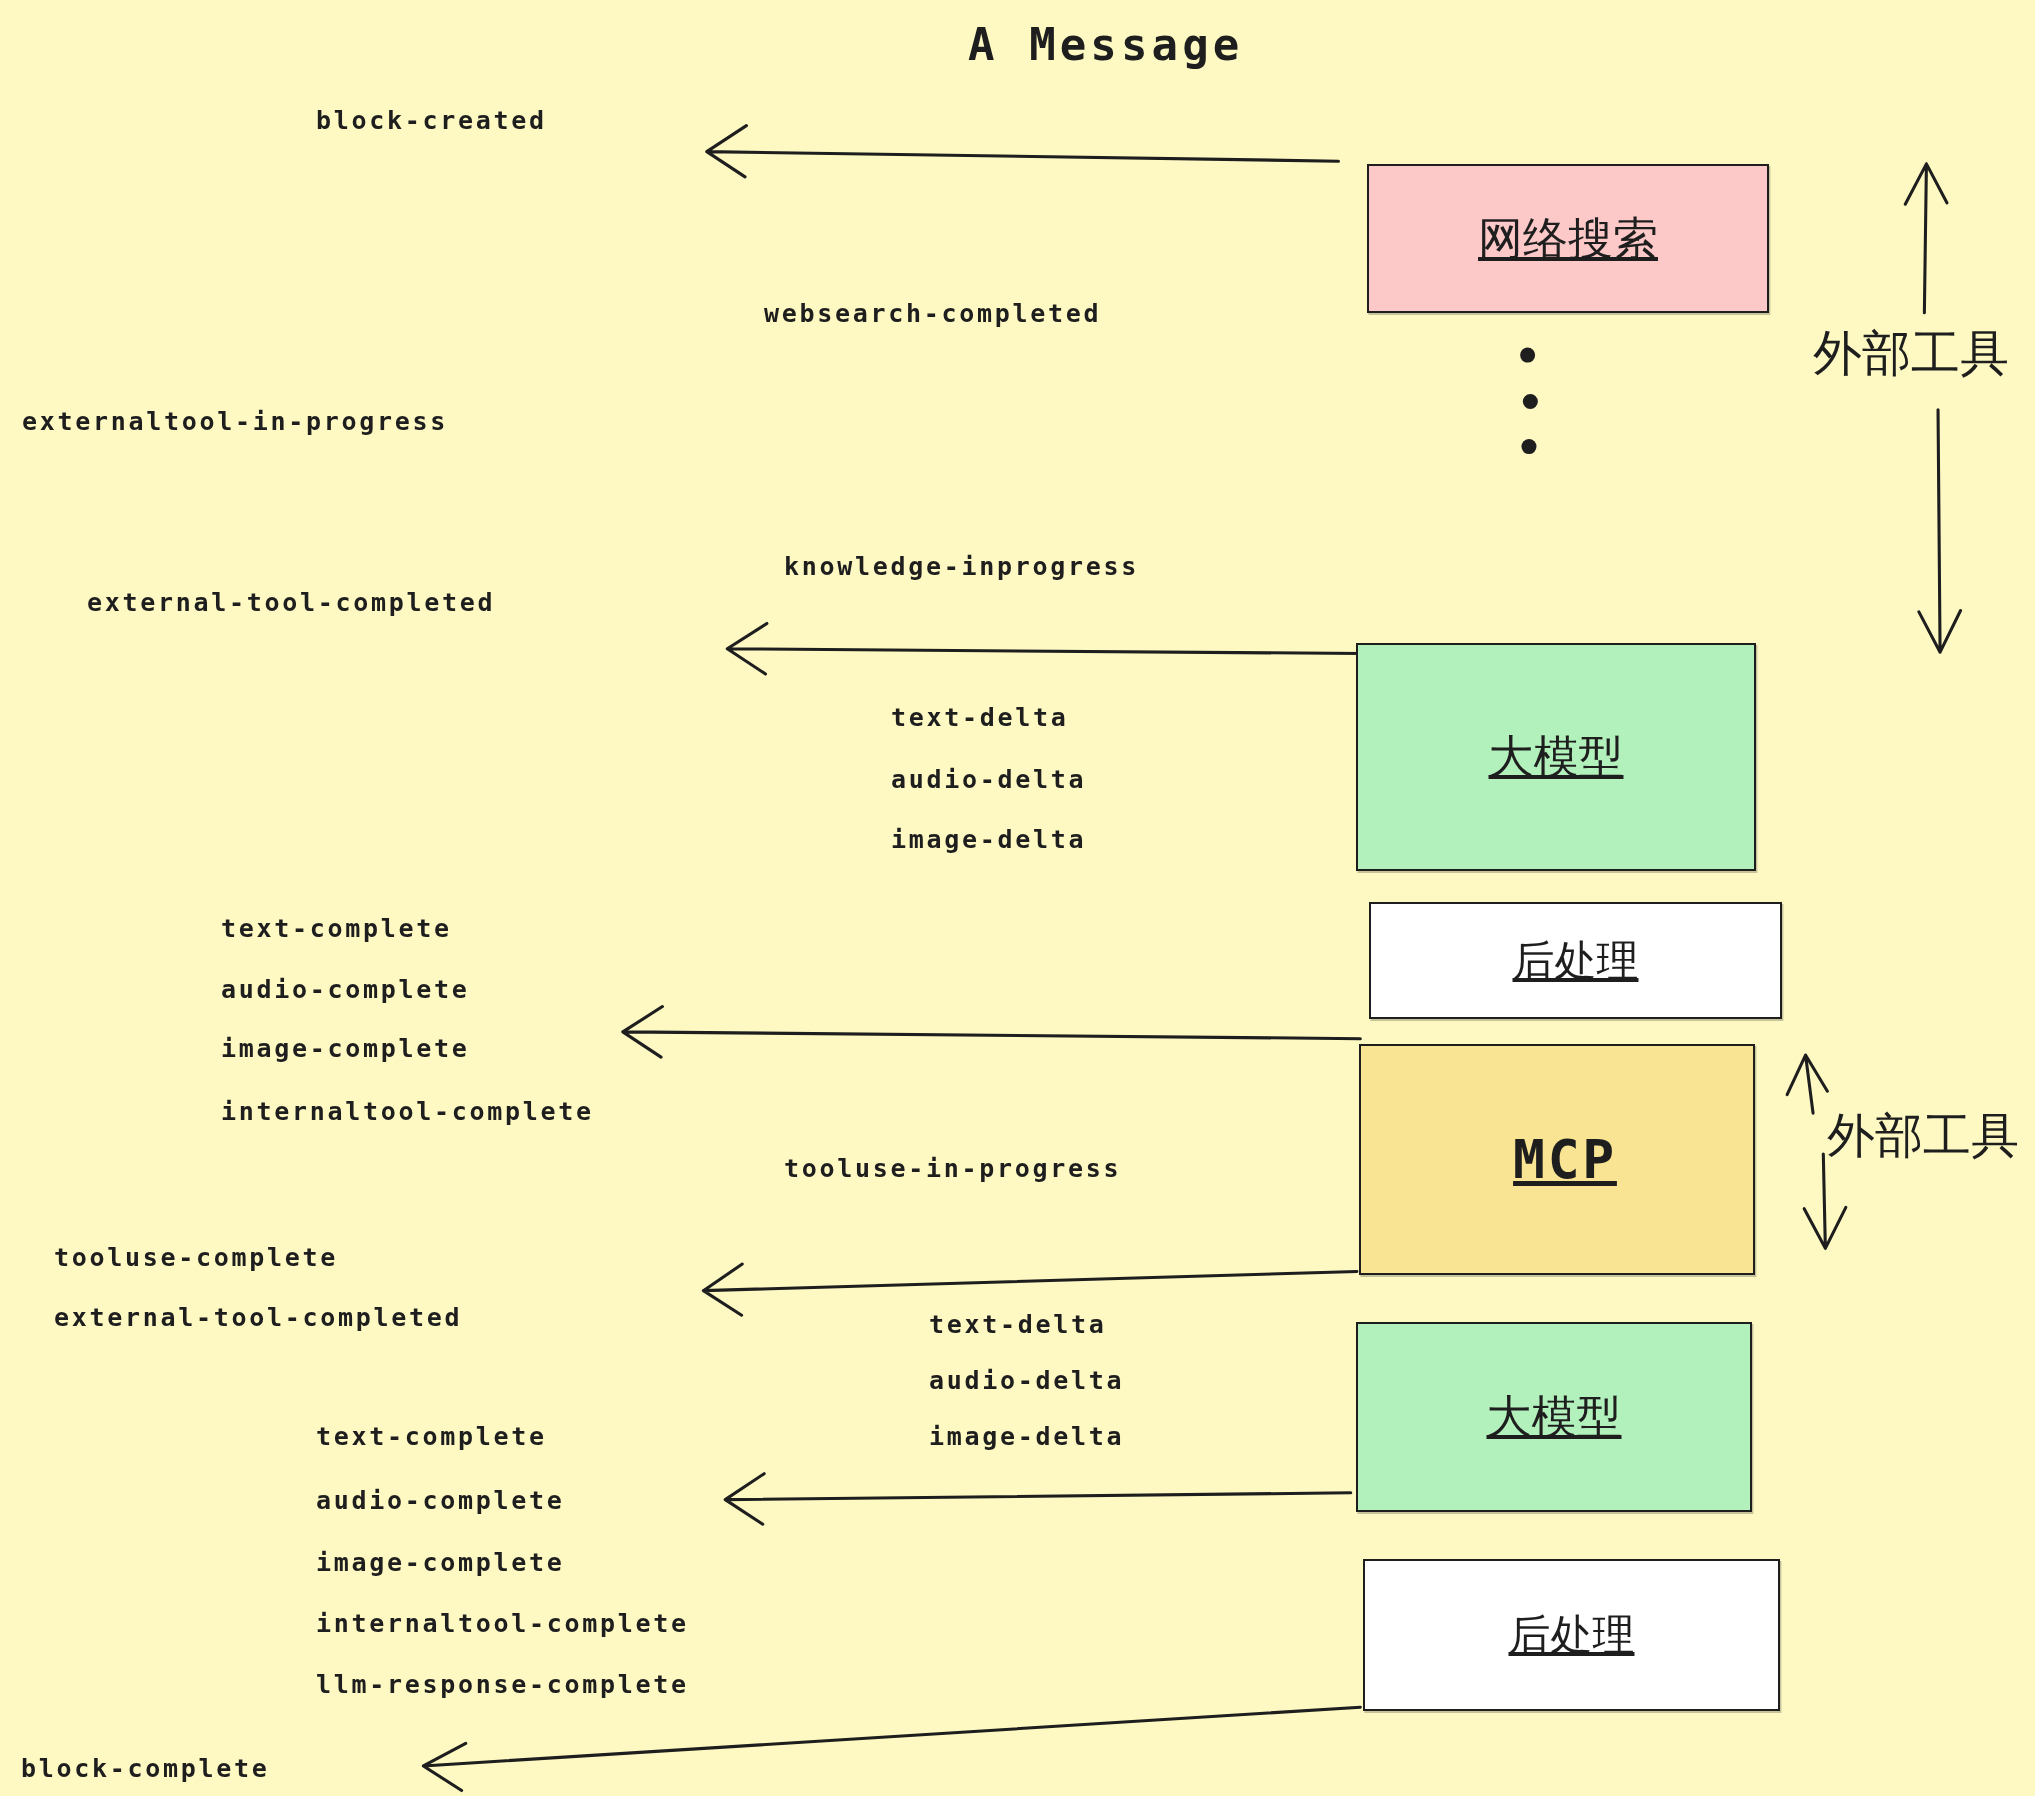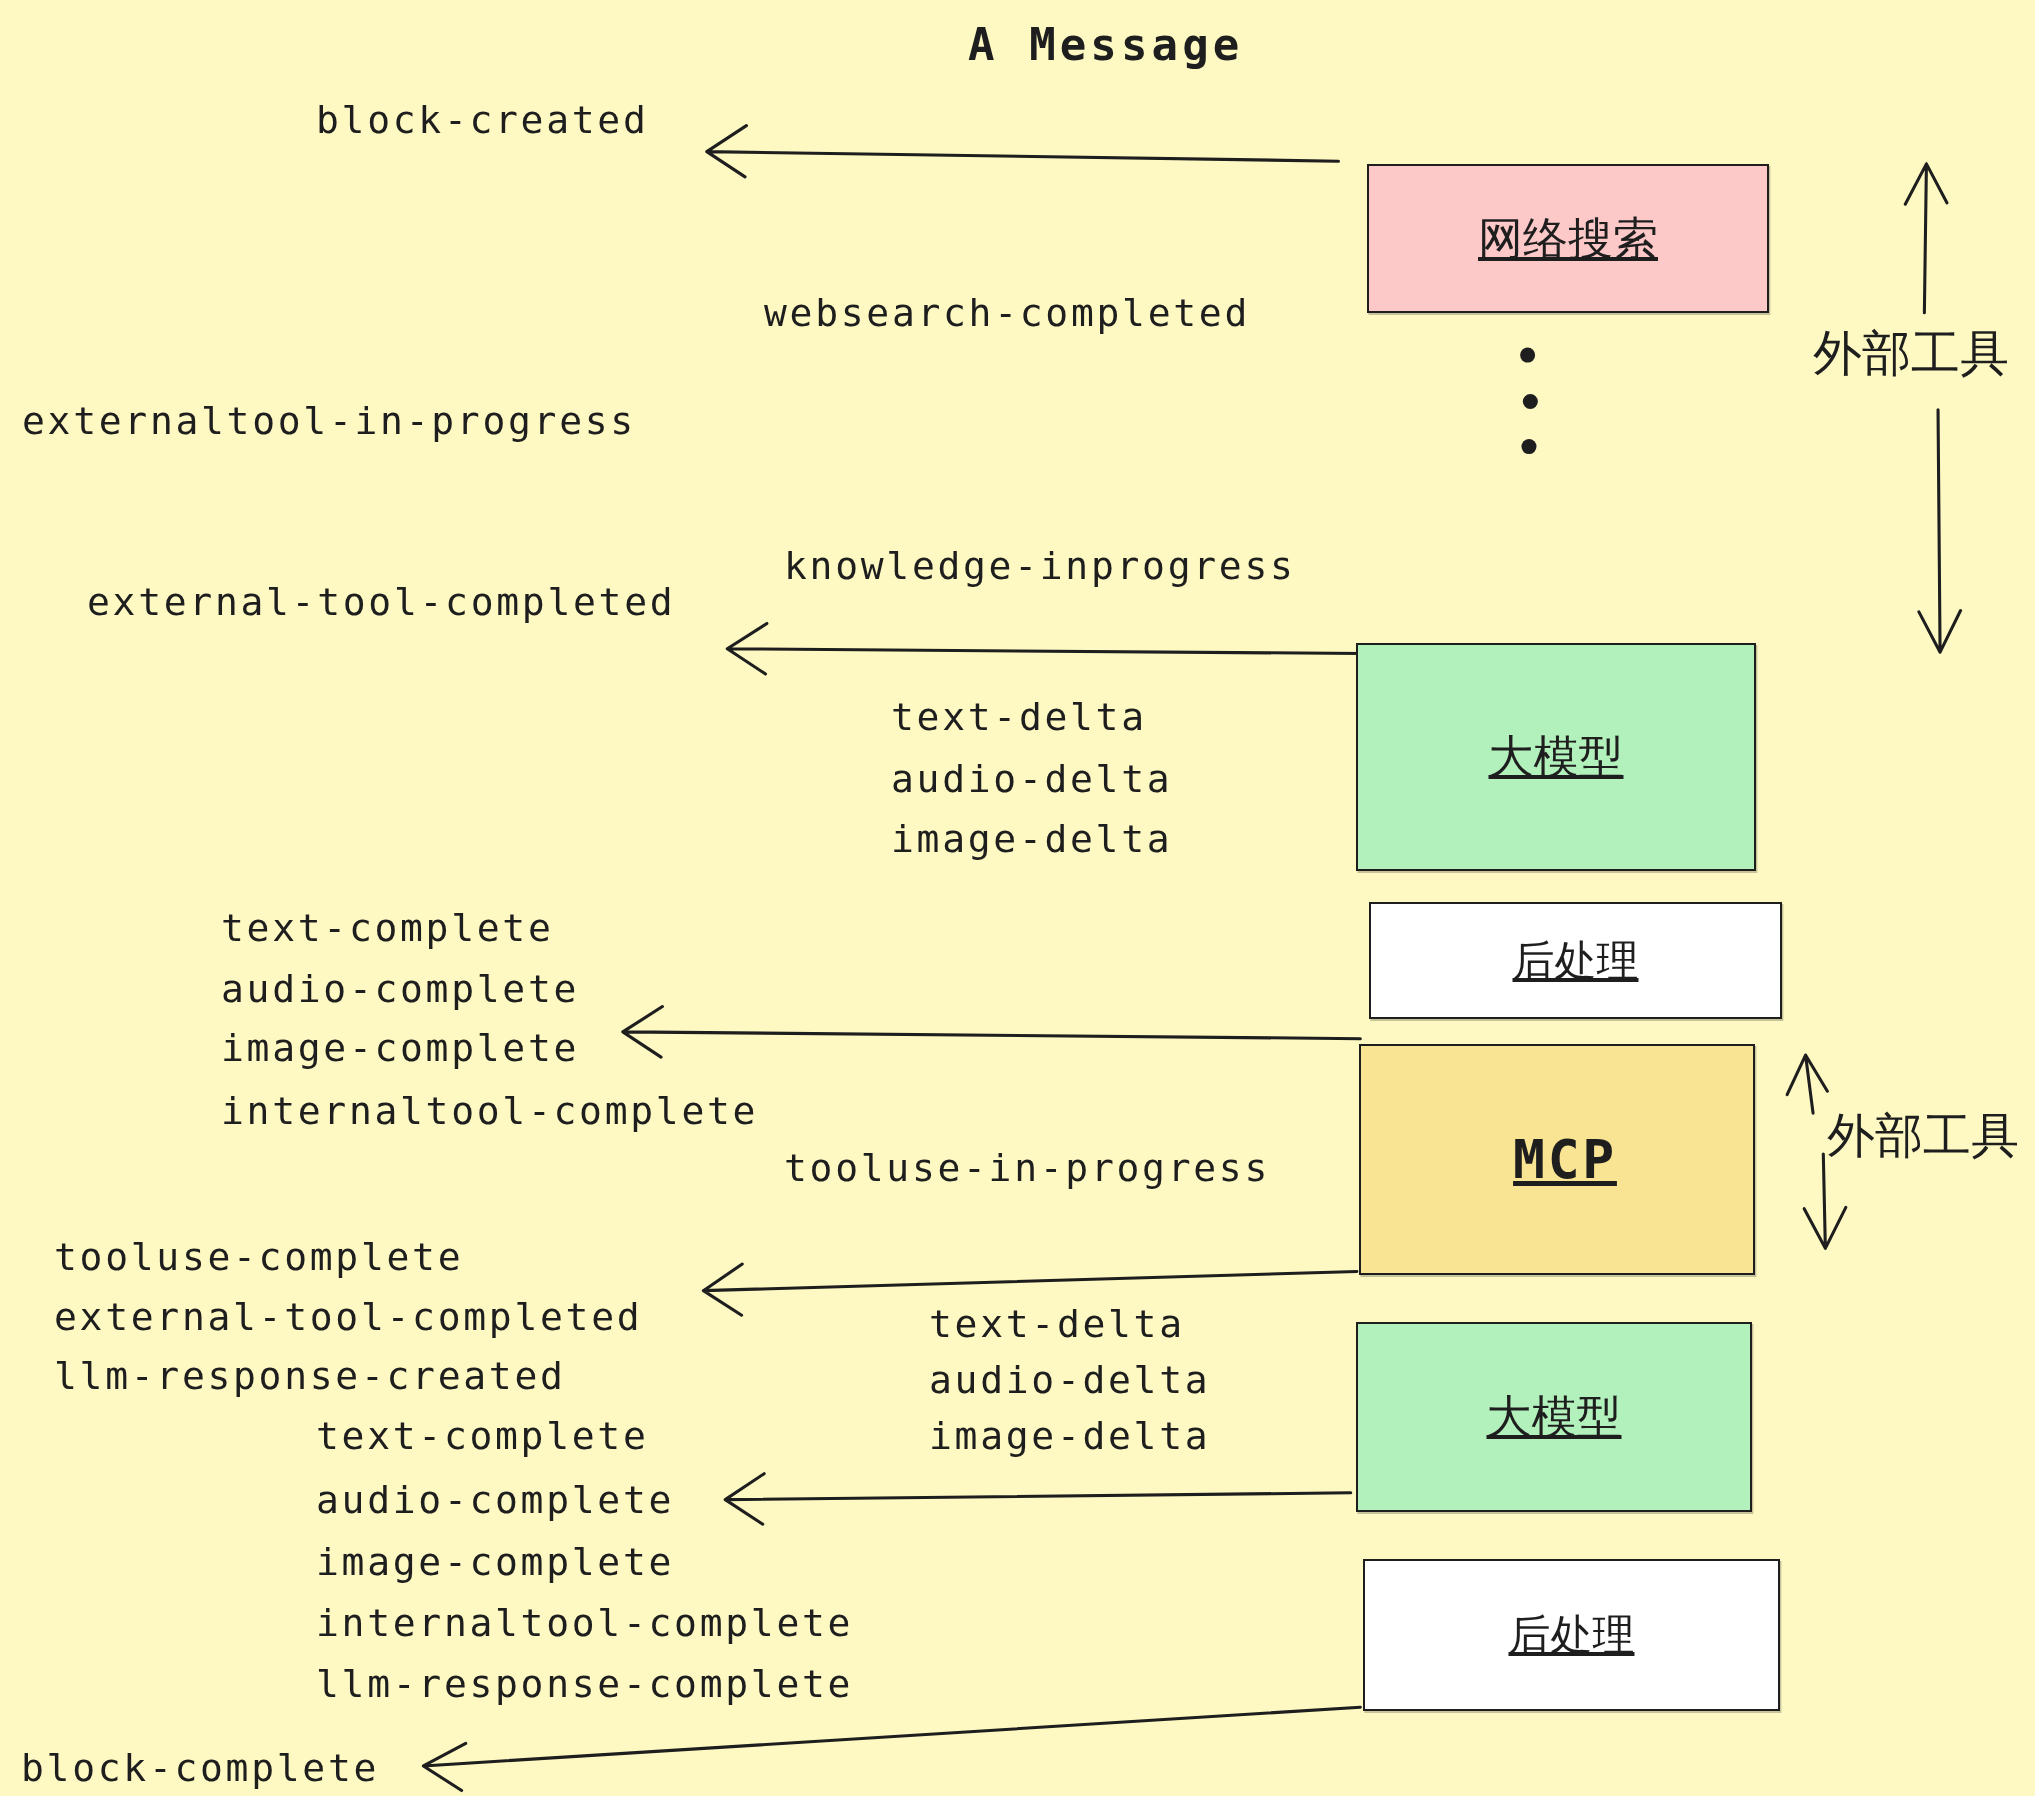--- a/index.html
+++ b/index.html
@@ -7,22 +7,22 @@
     position:relative;
     width:2035px;height:1796px;
     background:#fef9c3;
     overflow:hidden;
     font-family:"DejaVu Sans Mono", monospace;
   }
   .evt{
     position:absolute;
     transform:translateY(-50%);
     font-family:"DejaVu Sans Mono", monospace;
-    font-weight:400;
-    font-size:38px;
+    font-weight:700;
+    font-size:25px;
     letter-spacing:2.7px;
     color:#1e1e1e;
     white-space:nowrap;
   }
   .title{
     position:absolute;
     transform:translateY(-50%);
     font-family:"DejaVu Sans Mono", monospace;
     font-weight:700;
     font-size:44px;
@@ -152,21 +152,20 @@
   <div class="evt" style="left:891px;top:717px;">text-delta</div>
   <div class="evt" style="left:891px;top:779px;">audio-delta</div>
   <div class="evt" style="left:891px;top:839px;">image-delta</div>
   <div class="evt" style="left:221px;top:928px;">text-complete</div>
   <div class="evt" style="left:221px;top:989px;">audio-complete</div>
   <div class="evt" style="left:221px;top:1048px;">image-complete</div>
   <div class="evt" style="left:221px;top:1111px;">internaltool-complete</div>
   <div class="evt" style="left:784px;top:1168px;">tooluse-in-progress</div>
   <div class="evt" style="left:54px;top:1257px;">tooluse-complete</div>
   <div class="evt" style="left:54px;top:1317px;">external-tool-completed</div>
-  <div class="evt" style="left:54px;top:1376px;">llm-response-created</div>
   <div class="evt" style="left:929px;top:1324px;">text-delta</div>
   <div class="evt" style="left:929px;top:1380px;">audio-delta</div>
   <div class="evt" style="left:929px;top:1436px;">image-delta</div>
   <div class="evt" style="left:316px;top:1436px;">text-complete</div>
   <div class="evt" style="left:316px;top:1500px;">audio-complete</div>
   <div class="evt" style="left:316px;top:1562px;">image-complete</div>
   <div class="evt" style="left:316px;top:1623px;">internaltool-complete</div>
   <div class="evt" style="left:316px;top:1684px;">llm-response-complete</div>
   <div class="evt" style="left:21px;top:1768px;">block-complete</div>
 

